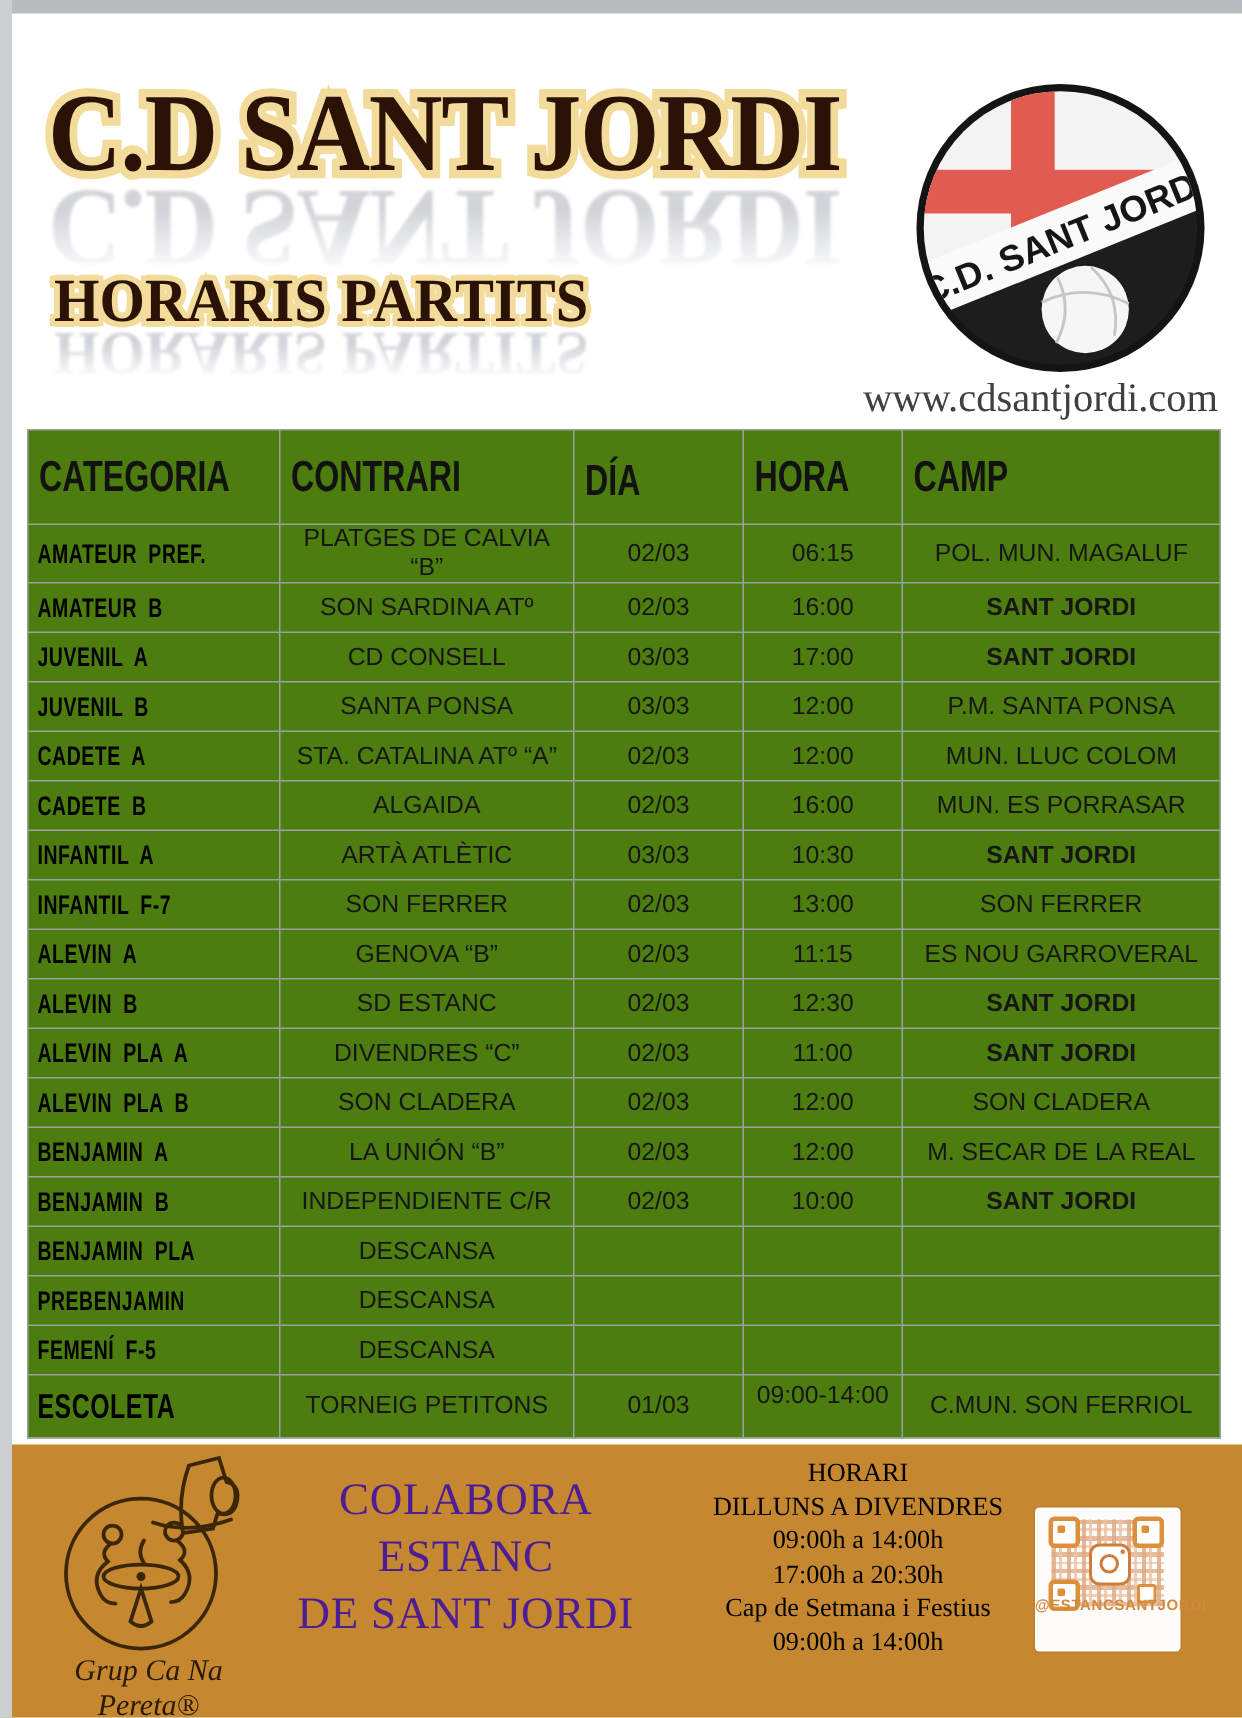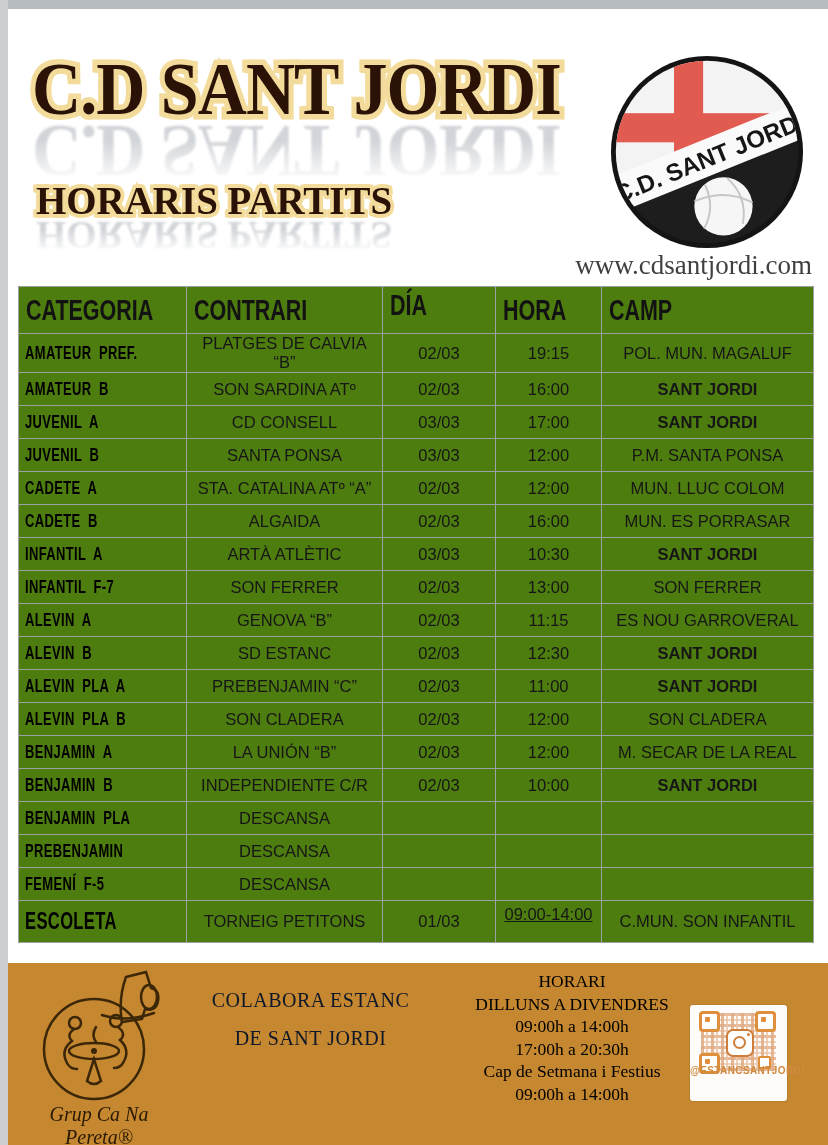--- a/index.html
+++ b/index.html
@@ -35,39 +35,39 @@
   .website{position:absolute;right:16px;top:250px;font-family:"Liberation Serif",serif;
            font-size:27px;color:#404040;}
 
   
   .table-wrap{position:absolute;left:18px;top:286px;}
   table{border-collapse:collapse;table-layout:fixed;width:795px;background:#4d7c0f;}
   th,td{border:1px solid #9aa0a4;overflow:hidden;}
   th{height:44px;text-align:left;padding:0 0 0 7px;vertical-align:middle;}
   th .hdr{display:inline-block;font-size:29px;font-weight:bold;color:#121212;
           transform:scaleX(.74);transform-origin:left center;white-space:nowrap;letter-spacing:0;}
-  th.col-dia{vertical-align:top;padding-top:2px;margin-top:12px;}
+  th.col-dia{vertical-align:top;padding-top:18px;margin-top:12px;}
   td{height:32px;text-align:center;font-size:16.5px;color:#161616;padding:0 3px;}
   td.cat{text-align:left;padding-left:6px;}
   td.cat .catspan{display:inline-block;font-weight:bold;font-size:18px;color:#000;
           transform:scaleX(.72);transform-origin:left center;white-space:pre;
           word-spacing:5px;letter-spacing:.5px;}
   td.camp-bold{font-weight:bold;}
   tr.escoleta td{height:37px;}
   tr.escoleta td.cat .catspan{font-size:23px;}
-  tr.escoleta td.hora{vertical-align:top;padding-top:4px;text-decoration:underline;}
+  tr.escoleta td.hora{vertical-align:top;padding-top:4px;}
 
   
   .footer{position:absolute;left:0;top:963px;width:828px;height:182px;background:#c5872f;}
   .pereta{position:absolute;left:30px;top:4px;width:150px;height:150px;color:#3b2708;}
   .pereta-caption{position:absolute;left:14px;top:140px;width:170px;text-align:center;
         font-family:"Liberation Serif",serif;font-style:italic;font-size:20px;color:#2a1a05;}
   .sponsor{position:absolute;left:168px;top:18px;width:285px;text-align:center;
-        font-family:"Liberation Serif",serif;font-size:20px;line-height:38px;
-        color:#0f172a;letter-spacing:.5px;}
+        font-family:"Liberation Serif",serif;font-size:30px;line-height:38px;
+        color:#4c1d95;letter-spacing:.5px;}
   .schedule{position:absolute;left:452px;top:7px;width:240px;text-align:center;
         font-family:"Liberation Serif",serif;font-size:17.5px;line-height:22.5px;color:#000000;}
 
   .qr-card{position:absolute;left:690px;top:42px;width:97px;height:96px;background:#fdfcfb;
         border-radius:3px;box-shadow:0 0 0 1px rgba(0,0,0,.05);}
   .qr-noise{position:absolute;left:11px;top:8px;width:75px;height:58px;opacity:.85;
         background-image:
           repeating-linear-gradient(90deg,rgba(219,156,110,.85) 0 3px,transparent 3px 5px,rgba(232,185,150,.8) 5px 7px,transparent 7px 10px),
           repeating-linear-gradient(0deg,rgba(219,156,110,.8) 0 3px,transparent 3px 6px,rgba(236,193,160,.8) 6px 8px,transparent 8px 11px);}
   .qr-finder{position:absolute;width:15px;height:15px;border:3px solid #dd8f3c;border-radius:4px;background:#fff;}
@@ -156,21 +156,21 @@
         <th class="col-dia"><span class="hdr">DÍA</span></th>
         <th><span class="hdr">HORA</span></th>
         <th><span class="hdr">CAMP</span></th>
       </tr>
     </thead>
     <tbody>
         <tr>
           <td class="cat"><span class="catspan">AMATEUR PREF.</span></td>
           <td class="contrari">PLATGES DE CALVIA “B”</td>
           <td class="dia">02/03</td>
-          <td class="hora">19:15</td>
+          <td class="hora">06:15</td>
           <td class="camp">POL. MUN. MAGALUF</td>
         </tr>
         <tr>
           <td class="cat"><span class="catspan">AMATEUR B</span></td>
           <td class="contrari">SON SARDINA ATº</td>
           <td class="dia">02/03</td>
           <td class="hora">16:00</td>
           <td class="camp camp-bold">SANT JORDI</td>
         </tr>
         <tr>
@@ -224,21 +224,21 @@
         </tr>
         <tr>
           <td class="cat"><span class="catspan">ALEVIN B</span></td>
           <td class="contrari">SD ESTANC</td>
           <td class="dia">02/03</td>
           <td class="hora">12:30</td>
           <td class="camp camp-bold">SANT JORDI</td>
         </tr>
         <tr>
           <td class="cat"><span class="catspan">ALEVIN PLA A</span></td>
-          <td class="contrari">PREBENJAMIN “C”</td>
+          <td class="contrari">DIVENDRES “C”</td>
           <td class="dia">02/03</td>
           <td class="hora">11:00</td>
           <td class="camp camp-bold">SANT JORDI</td>
         </tr>
         <tr>
           <td class="cat"><span class="catspan">ALEVIN PLA B</span></td>
           <td class="contrari">SON CLADERA</td>
           <td class="dia">02/03</td>
           <td class="hora">12:00</td>
           <td class="camp">SON CLADERA</td>
@@ -276,21 +276,21 @@
           <td class="contrari">DESCANSA</td>
           <td class="dia"></td>
           <td class="hora"></td>
           <td class="camp"></td>
         </tr>
         <tr class="escoleta">
           <td class="cat"><span class="catspan">ESCOLETA</span></td>
           <td class="contrari">TORNEIG PETITONS</td>
           <td class="dia">01/03</td>
           <td class="hora">09:00-14:00</td>
-          <td class="camp">C.MUN. SON INFANTIL</td>
+          <td class="camp">C.MUN. SON FERRIOL</td>
         </tr>
       </tbody>
   </table>
 </div>
 
 <div class="footer">
 
   <svg class="pereta" viewBox="0 0 150 150" fill="none" stroke="#3b2708" stroke-width="2.5" stroke-linecap="round">
     <circle cx="64" cy="82" r="50"></circle>
     <g>

